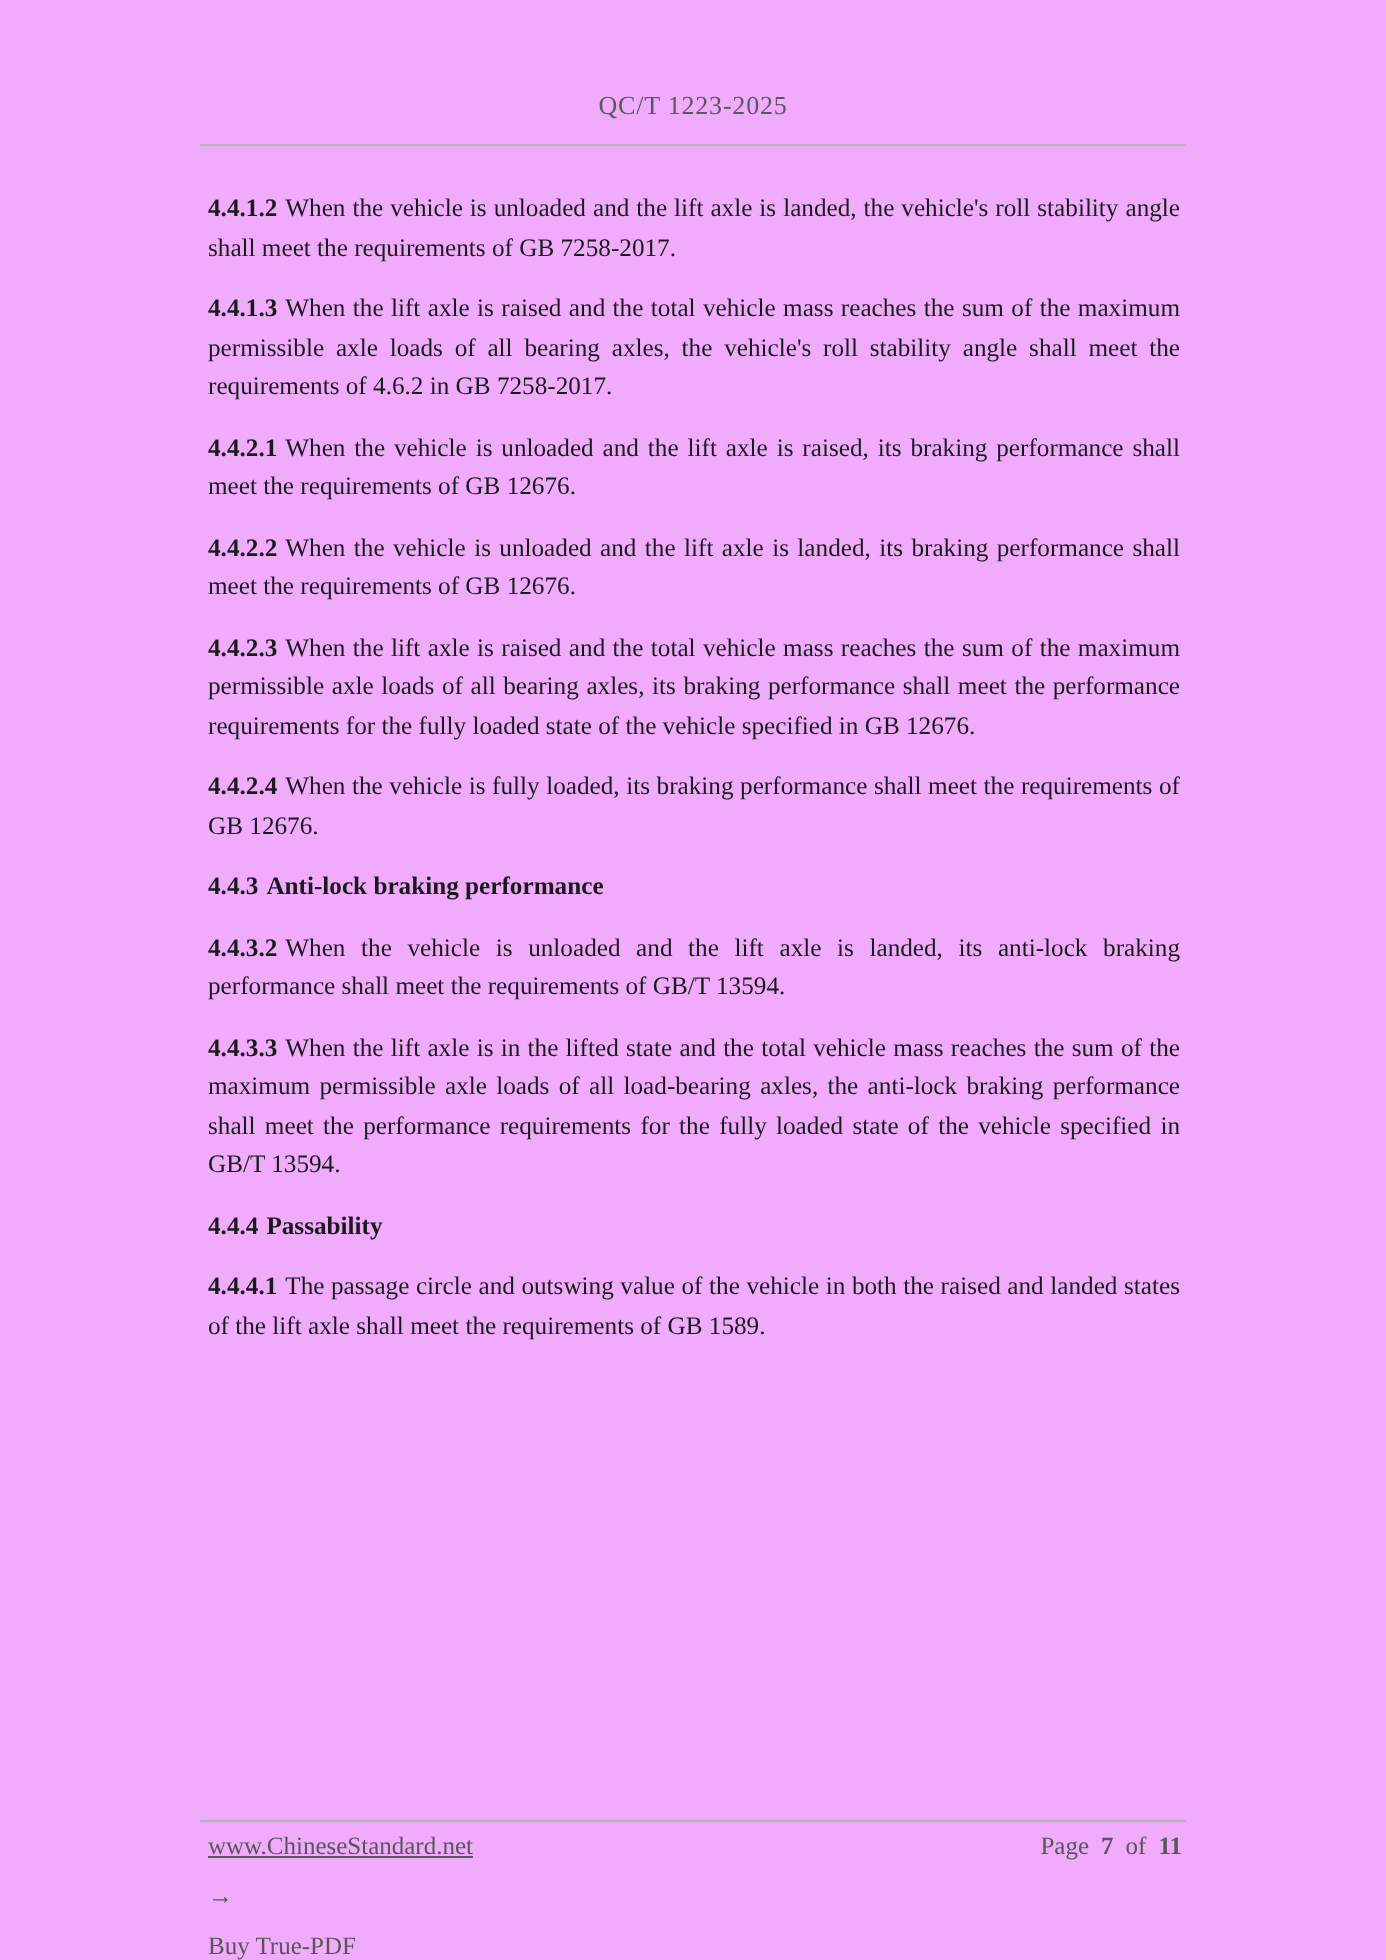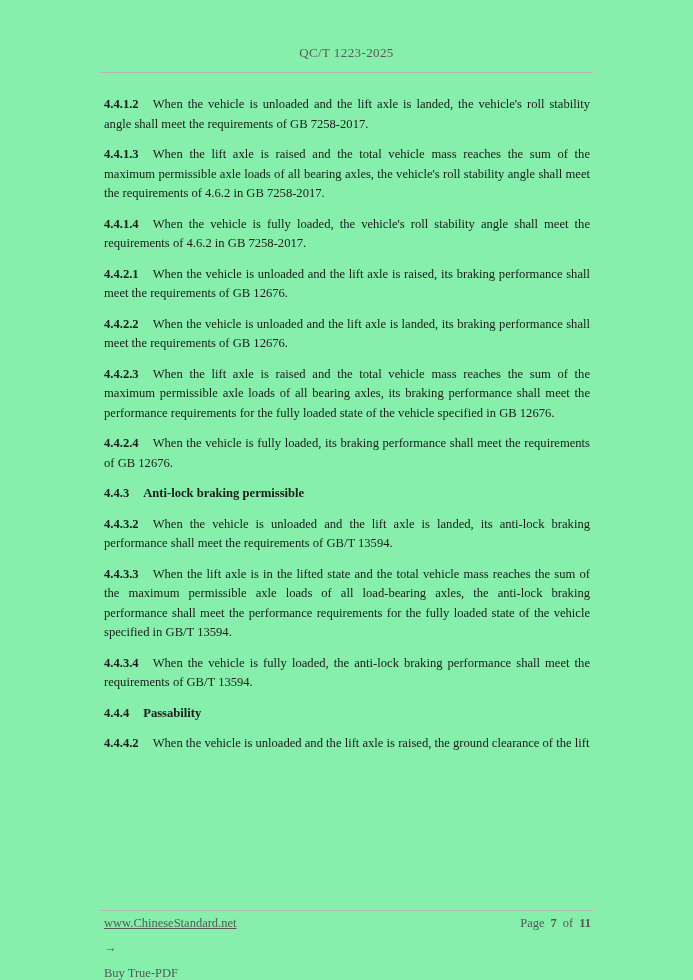--- a/index.html
+++ b/index.html
@@ -4,21 +4,21 @@
 <style>
   html, body {
     margin: 0;
     padding: 0;
     background: #ffffff;
   }
   .page {
     position: relative;
     width: 693px;
     height: 980px;
-    background: #86efac;
+    background: #f0abfc;
     font-family: "Liberation Serif", serif;
     overflow: hidden;
   }
   .header-title {
     position: absolute;
     top: 45px;
     left: 0;
     right: 0;
     text-align: center;
     font-size: 13px;
@@ -44,21 +44,21 @@
   }
   .para {
     margin: 0 0 11px 0;
   }
   .heading {
     margin: 0 0 11px 0;
     font-weight: bold;
   }
   .num {
     font-weight: bold;
-    margin-right: 14px;
+    margin-right: 4px;
   }
   .footer-divider {
     position: absolute;
     top: 910px;
     left: 100px;
     right: 100px;
     border-top: 1px solid #b5b5b5;
   }
   .footer-row {
     position: absolute;
@@ -98,44 +98,42 @@
 
   <div class="header-title">QC/T 1223-2025</div>
   <div class="header-divider"></div>
 
   <div class="content">
 
     <p class="para"><span class="num">4.4.1.2</span><span>When the vehicle is unloaded and the lift axle is landed, the vehicle's roll stability angle shall meet the requirements of GB 7258-2017.</span></p>
 
     <p class="para"><span class="num">4.4.1.3</span><span>When the lift axle is raised and the total vehicle mass reaches the sum of the maximum permissible axle loads of all bearing axles, the vehicle's roll stability angle shall meet the requirements of 4.6.2 in GB 7258-2017.</span></p>
 
-    <p class="para"><span class="num">4.4.1.4</span><span>When the vehicle is fully loaded, the vehicle's roll stability angle shall meet the requirements of 4.6.2 in GB 7258-2017.</span></p>
 
 
     <p class="para"><span class="num">4.4.2.1</span><span>When the vehicle is unloaded and the lift axle is raised, its braking performance shall meet the requirements of GB 12676.</span></p>
 
     <p class="para"><span class="num">4.4.2.2</span><span>When the vehicle is unloaded and the lift axle is landed, its braking performance shall meet the requirements of GB 12676.</span></p>
 
     <p class="para"><span class="num">4.4.2.3</span><span>When the lift axle is raised and the total vehicle mass reaches the sum of the maximum permissible axle loads of all bearing axles, its braking performance shall meet the performance requirements for the fully loaded state of the vehicle specified in GB 12676.</span></p>
 
     <p class="para"><span class="num">4.4.2.4</span><span>When the vehicle is fully loaded, its braking performance shall meet the requirements of GB 12676.</span></p>
 
-    <p class="heading"><span class="num">4.4.3</span><span>Anti-lock braking permissible</span></p>
+    <p class="heading"><span class="num">4.4.3</span><span>Anti-lock braking performance</span></p>
 
 
     <p class="para"><span class="num">4.4.3.2</span><span>When the vehicle is unloaded and the lift axle is landed, its anti-lock braking performance shall meet the requirements of GB/T 13594.</span></p>
 
     <p class="para"><span class="num">4.4.3.3</span><span>When the lift axle is in the lifted state and the total vehicle mass reaches the sum of the maximum permissible axle loads of all load-bearing axles, the anti-lock braking performance shall meet the performance requirements for the fully loaded state of the vehicle specified in GB/T 13594.</span></p>
 
-    <p class="para"><span class="num">4.4.3.4</span><span>When the vehicle is fully loaded, the anti-lock braking performance shall meet the requirements of GB/T 13594.</span></p>
 
     <p class="heading"><span class="num">4.4.4</span><span>Passability</span></p>
 
+    <p class="para"><span class="num">4.4.4.1</span><span>The passage circle and outswing value of the vehicle in both the raised and landed states of the lift axle shall meet the requirements of GB 1589.</span></p>
 
-    <p class="para"><span class="num">4.4.4.2</span><span>When the vehicle is unloaded and the lift axle is raised, the ground clearance of the lift</span></p>
 
   </div>
 
   <div class="footer-divider"></div>
 
   <div class="footer-row">
     <div class="footer-left">
       <a class="footer-link">www.ChineseStandard.net</a>
       <span>→</span>
       <span>Buy True-PDF</span>

